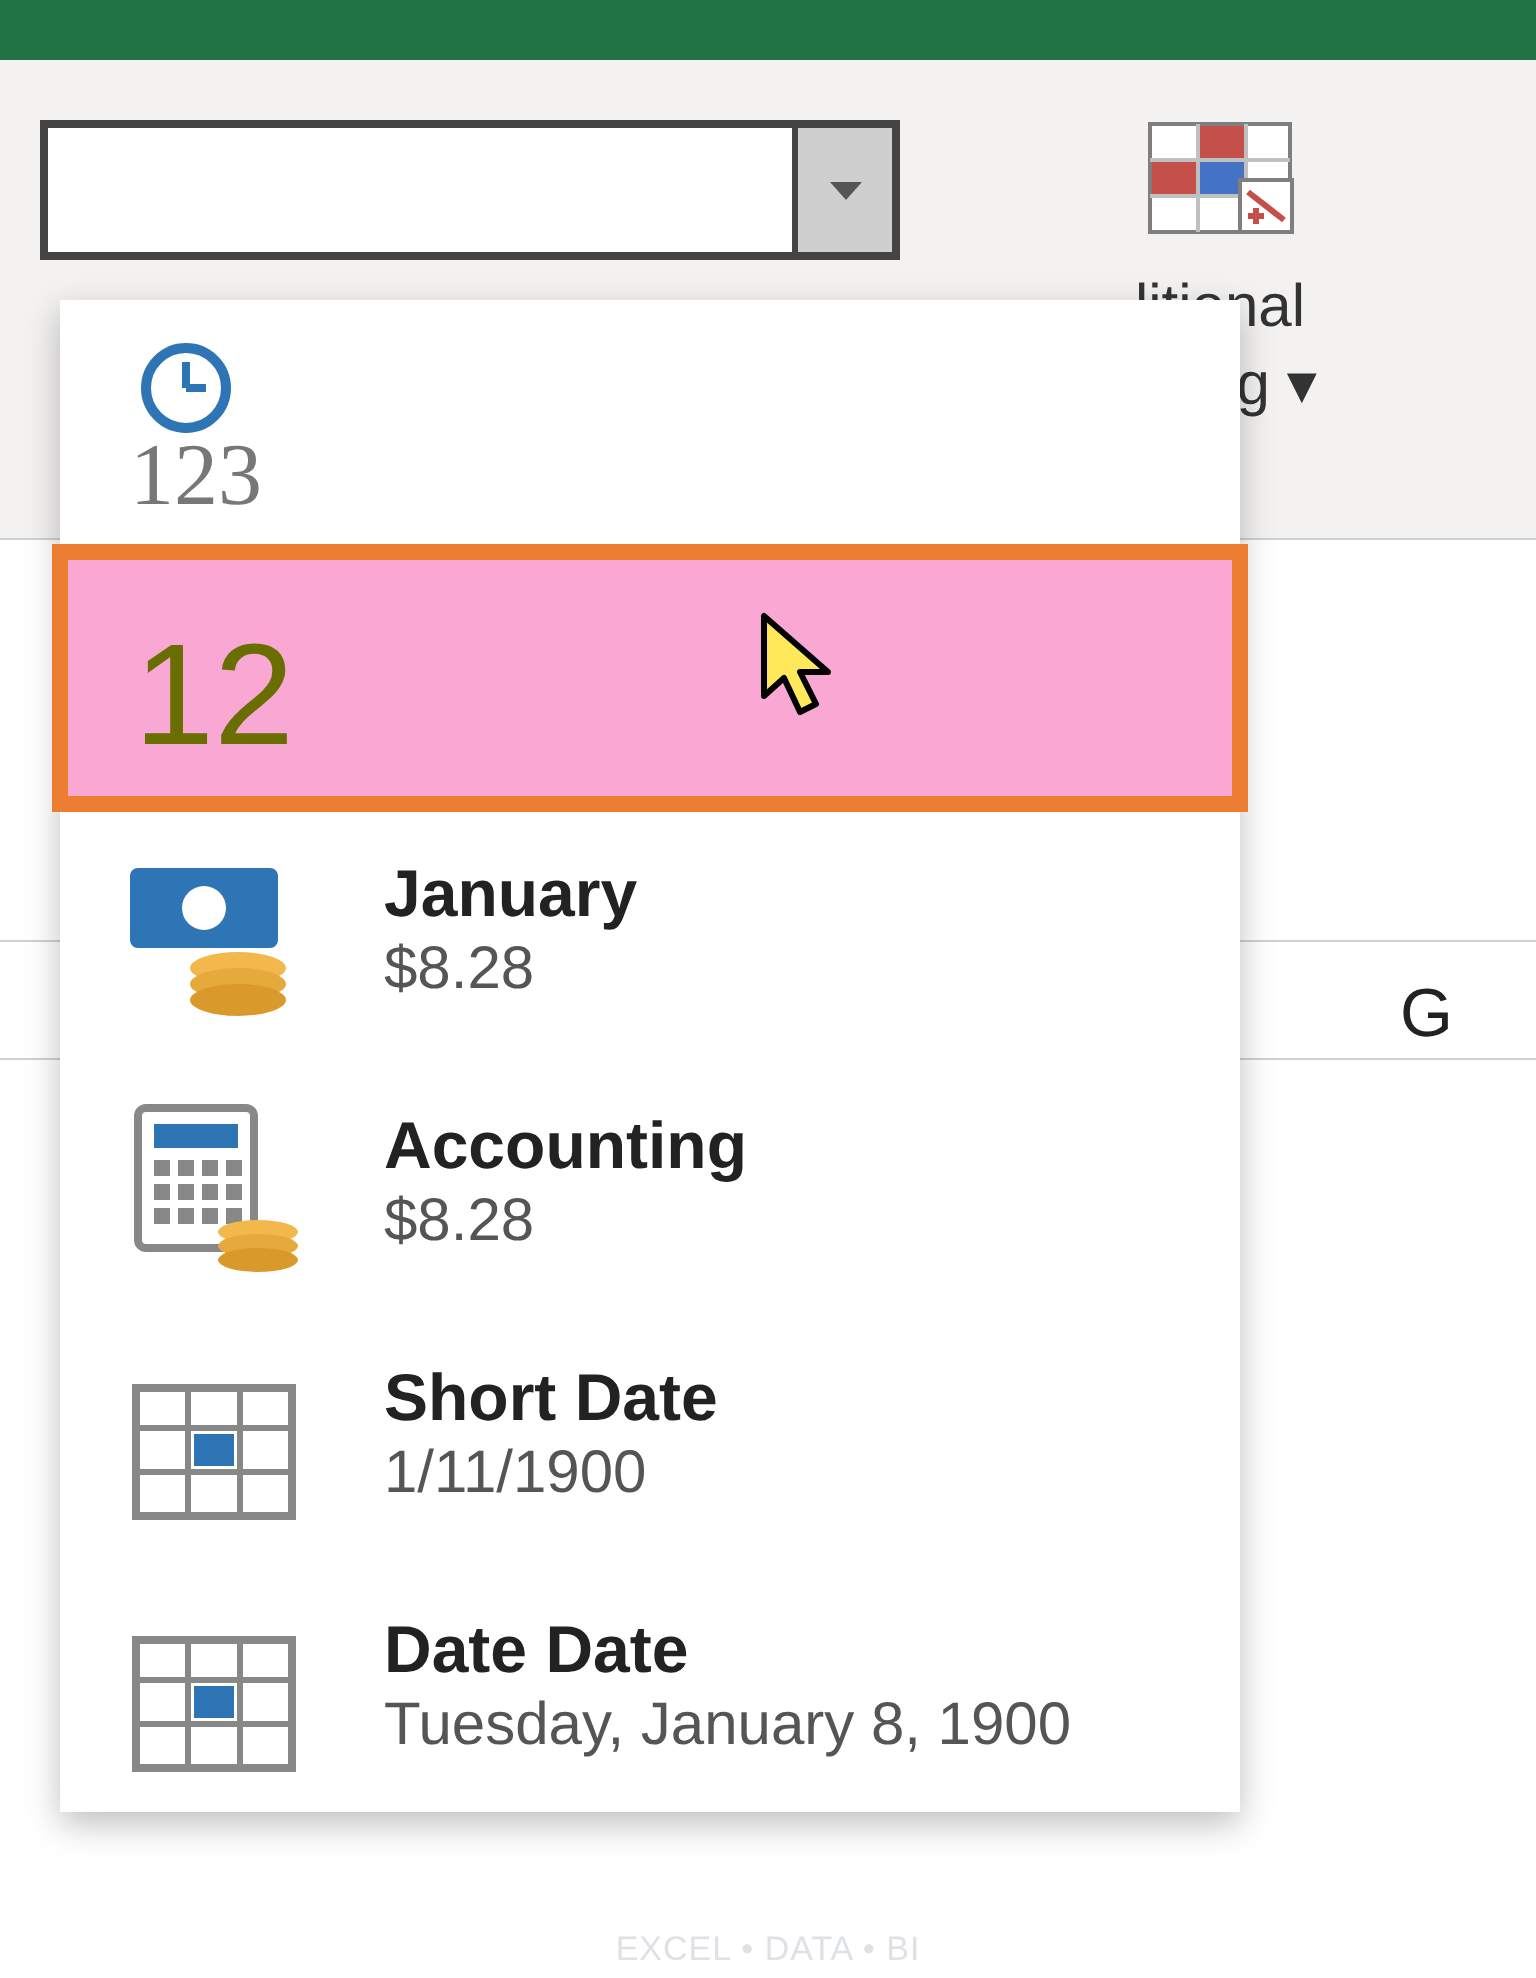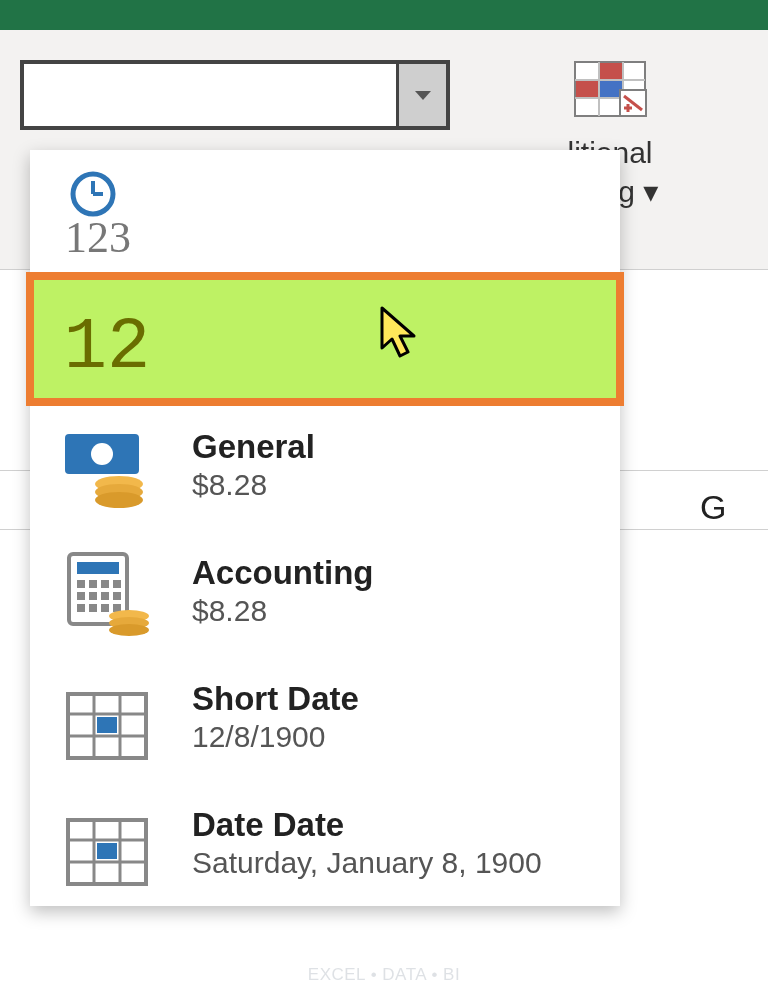--- a/index.html
+++ b/index.html
@@ -91,25 +91,24 @@
     font-size: 33px;
     font-weight: 600;
     color: #222;
   }
   .item .sub {
     font-size: 30px;
     color: #555;
     margin-top: 2px;
   }
   .item.highlight {
-    background: #bef264;
+    background: #f9a8d4;
     outline: 8px solid #ed7d31;
     outline-offset: -4px;
     position: relative;
-    font-family: Liberation Mono, monospace;
   }
   .item.highlight .title { color: #2a2a00; }
   .item.highlight .sub { color: #3a3a00; }
   .item.highlight .icon-box { color: #5a5c00; }
   .cursor {
     position: absolute;
     left: 350px;
     top: 30px;
     pointer-events: none;
   }
@@ -227,21 +226,21 @@
     <div class="icon-box">
       <svg width="96" height="82" viewBox="0 0 96 82">
         <rect x="6" y="6" width="74" height="40" rx="4" fill="#2e75b6"></rect>
         <circle cx="43" cy="26" r="11" fill="#fff"></circle>
         <ellipse cx="60" cy="56" rx="24" ry="8" fill="#f2b84b"></ellipse>
         <ellipse cx="60" cy="64" rx="24" ry="8" fill="#e6a93b"></ellipse>
         <ellipse cx="60" cy="72" rx="24" ry="8" fill="#d99a2b"></ellipse>
       </svg>
     </div>
     <div class="texts">
-      <div class="title">General</div>
+      <div class="title">January</div>
       <div class="sub">$8.28</div>
     </div>
   </div>
 
   <div class="item">
     <div class="icon-box">
       <svg width="96" height="88" viewBox="0 0 96 88">
         <rect x="10" y="6" width="58" height="70" rx="4" fill="none" stroke="#888" stroke-width="4"></rect>
         <rect x="18" y="14" width="42" height="12" fill="#2e75b6"></rect>
         <g fill="#888">
@@ -275,36 +274,36 @@
         <rect x="4" y="8" width="78" height="64" fill="#fff" stroke="#888" stroke-width="4"></rect>
         <line x1="4" y1="28" x2="82" y2="28" stroke="#888" stroke-width="3"></line>
         <line x1="4" y1="50" x2="82" y2="50" stroke="#888" stroke-width="3"></line>
         <line x1="30" y1="8" x2="30" y2="72" stroke="#888" stroke-width="3"></line>
         <line x1="56" y1="8" x2="56" y2="72" stroke="#888" stroke-width="3"></line>
         <rect x="33" y="31" width="20" height="16" fill="#2e75b6"></rect>
       </svg>
     </div>
     <div class="texts">
       <div class="title">Short Date</div>
-      <div class="sub">12/8/1900</div>
+      <div class="sub">1/11/1900</div>
     </div>
   </div>
 
   <div class="item">
     <div class="icon-box">
       <svg width="86" height="76" viewBox="0 0 86 76">
         <rect x="4" y="8" width="78" height="64" fill="#fff" stroke="#888" stroke-width="4"></rect>
         <line x1="4" y1="28" x2="82" y2="28" stroke="#888" stroke-width="3"></line>
         <line x1="4" y1="50" x2="82" y2="50" stroke="#888" stroke-width="3"></line>
         <line x1="30" y1="8" x2="30" y2="72" stroke="#888" stroke-width="3"></line>
         <line x1="56" y1="8" x2="56" y2="72" stroke="#888" stroke-width="3"></line>
         <rect x="33" y="31" width="20" height="16" fill="#2e75b6"></rect>
       </svg>
     </div>
     <div class="texts">
       <div class="title">Date Date</div>
-      <div class="sub">Saturday, January 8, 1900</div>
+      <div class="sub">Tuesday, January 8, 1900</div>
     </div>
   </div>
 
 </div>
 
 <div class="watermark">EXCEL • DATA • BI</div>
 
 </body></html>

